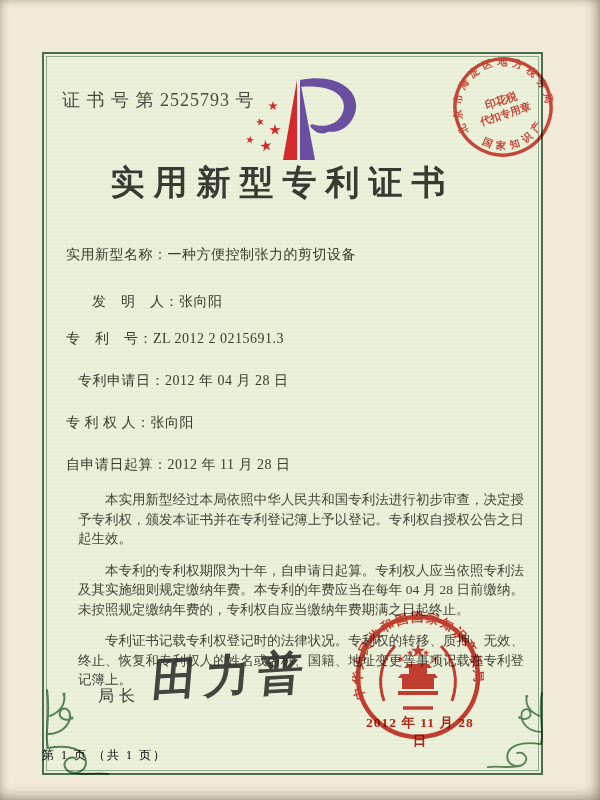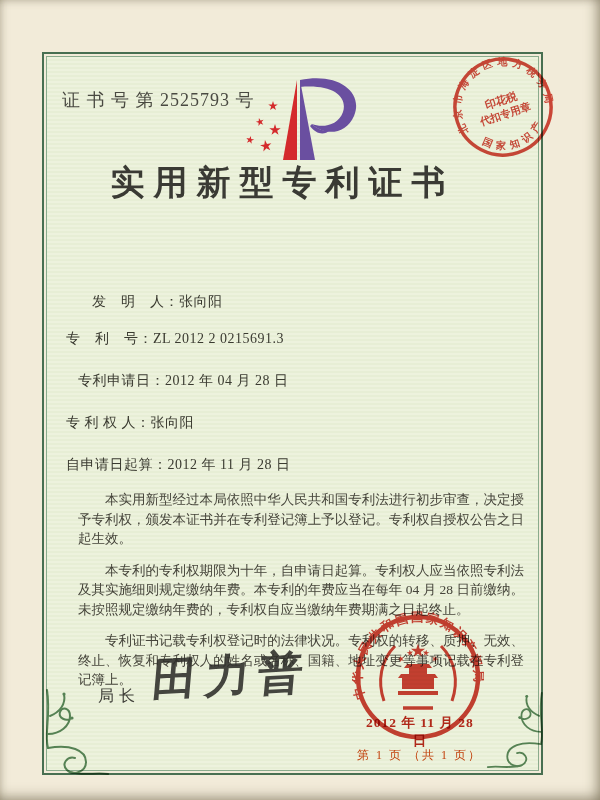--- a/index.html
+++ b/index.html
@@ -47,21 +47,21 @@
     letter-spacing:8px; transform:rotate(-3deg) skewX(-8deg); opacity:.88;
   }
 
   .tax-stamp { left:450px; top:54px; width:106px; height:106px; mix-blend-mode:multiply; opacity:.92; }
   .official-seal { left:352px; top:611px; width:132px; height:132px; mix-blend-mode:multiply; opacity:.95; }
   .seal-date {
     left:358px; top:714px; width:124px; text-align:center;
     font-size:13.5px; font-weight:bold; color:#c02b1e; letter-spacing:1px; mix-blend-mode:multiply;
   }
 
-  .footer { left:42px; top:747px; width:440px; text-align:right; font-size:12px; letter-spacing:2px; color:#c2410c; }
+  .footer { left:42px; top:747px; width:440px; text-align:left; font-size:12px; letter-spacing:2px; color:#000000; }
 
   .flourish { mix-blend-mode:multiply; }
   .flourish-bl { left:40px; top:688px; width:70px; height:88px; }
   .flourish-br { left:486px; top:684px; width:62px; height:92px; transform:scaleX(-1); }
 
   .logo { left:238px; top:74px; width:140px; height:92px; }
 
   .edge-shadow {
     position:absolute; inset:0; pointer-events:none;
     box-shadow:
@@ -133,20 +133,21 @@
       <text font-size="10" font-weight="bold" font-family="Liberation Serif, DejaVu Serif, serif">
         <textPath href="#taxBot" startOffset="4" textLength="100">国家知识产权局</textPath>
       </text>
       <text x="0" y="-3" text-anchor="middle" font-size="11" font-weight="bold">印花税</text>
       <text x="0" y="11" text-anchor="middle" font-size="10.5" font-weight="bold">代扣专用章</text>
     </g>
   </svg>
 
   <div class="abs title">实用新型专利证书</div>
 
+  <div class="abs field f0"><span>实用新型名称：</span><span>一种方便控制张力的剪切设备</span></div>
   <div class="abs field f1"><span>发　明　人：</span><span>张向阳</span></div>
   <div class="abs field f2"><span>专　利　号：</span><span>ZL 2012 2 0215691.3</span></div>
   <div class="abs field f3"><span>专利申请日：</span><span>2012 年 04 月 28 日</span></div>
   <div class="abs field f4"><span>专 利 权 人：</span><span>张向阳</span></div>
   <div class="abs field f5"><span>自申请日起算：</span><span>2012 年 11 月 28 日</span></div>
 
   <div class="abs body-text">
     <p>本实用新型经过本局依照中华人民共和国专利法进行初步审查，决定授予专利权，颁发本证书并在专利登记簿上予以登记。专利权自授权公告之日起生效。</p>
     <p>本专利的专利权期限为十年，自申请日起算。专利权人应当依照专利法及其实施细则规定缴纳年费。本专利的年费应当在每年 04 月 28 日前缴纳。未按照规定缴纳年费的，专利权自应当缴纳年费期满之日起终止。</p>
     <p>专利证书记载专利权登记时的法律状况。专利权的转移、质押、无效、终止、恢复和专利权人的姓名或名称、国籍、地址变更等事项记载在专利登记簿上。</p>

